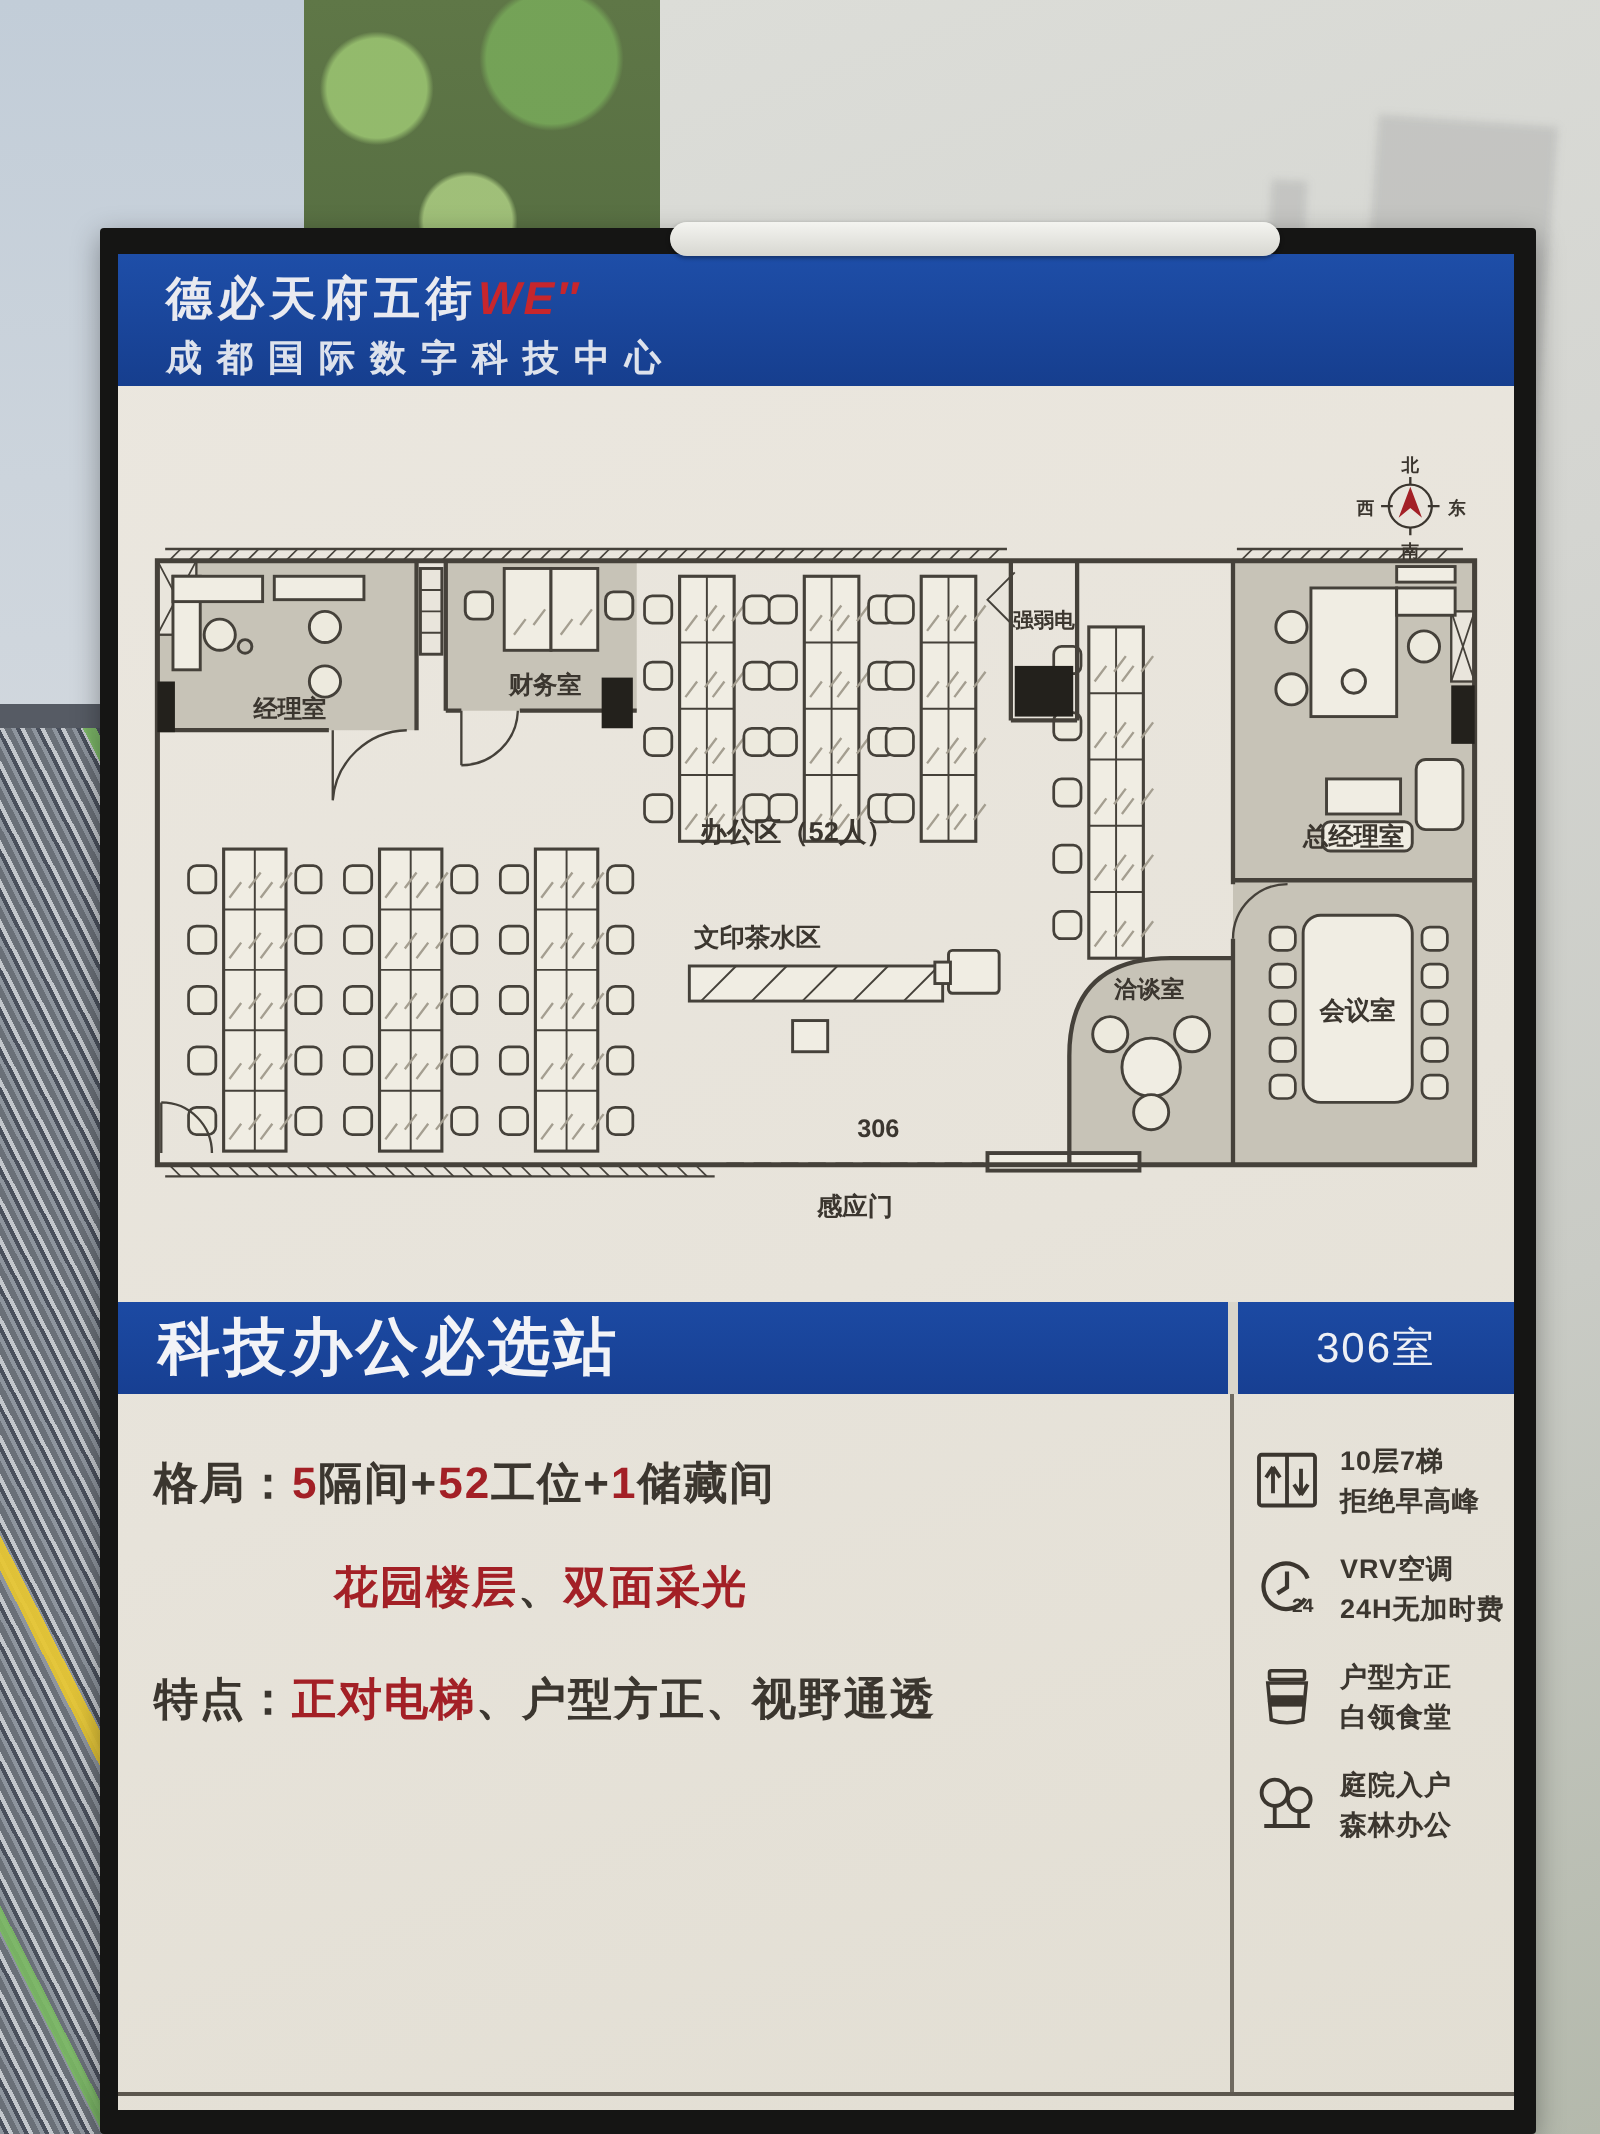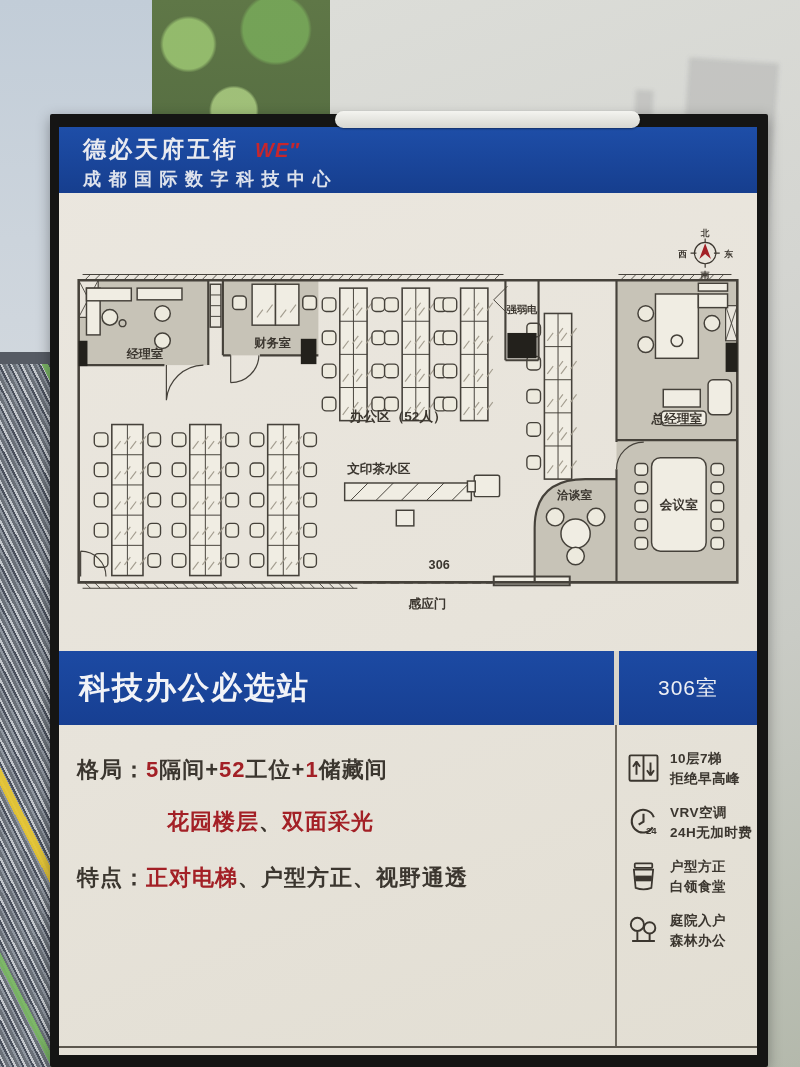--- a/index.html
+++ b/index.html
@@ -35,30 +35,30 @@
   
   #poster{left:50px;top:114px;width:718px;height:953px;background:#151514;border-radius:2px;
     padding:13px 11px 12px 9px;box-sizing:border-box;box-shadow:0 4px 14px rgba(0,0,0,.35)}
   #poster-clip{left:335px;top:111px;width:305px;height:17px;z-index:6;border-radius:9px;
     background:linear-gradient(#f4f4f0,#d7d7d1);box-shadow:0 1px 2px rgba(0,0,0,.4)}
   #poster-inner{width:100%;height:100%;display:flex;flex-direction:column;overflow:hidden;
     background:linear-gradient(160deg,#ebe7df 0%,#e7e3da 55%,#e2ded3 100%)}
 
   .brand-band{flex:none;height:66px;background:linear-gradient(180deg,#1e4ea8,#163e8e);
     padding:11px 0 0 24px;box-sizing:border-box}
-  .brand-row{display:flex;align-items:baseline;gap:16px;line-height:1}
+  .brand-row{display:flex;align-items:baseline;gap:0;line-height:1}
   .brand-name{color:#e9eaf0;font-size:23px;font-weight:bold;letter-spacing:3px}
-  .brand-mark{color:#c7262c;font-size:20px;font-weight:bold;font-style:italic;letter-spacing:1px}
+  .brand-mark{color:#c7262c;font-size:23px;font-weight:bold;font-style:italic;letter-spacing:1px}
   .brand-sub{color:#dde2ec;font-size:18px;letter-spacing:7.5px;margin-top:6px;font-weight:600}
 
   .plan-area{flex:none;height:458px;padding:8px 8px 0;box-sizing:border-box;display:flex;justify-content:center}
   .plan-area svg{width:100%;height:auto}
   svg text{font-family:"Liberation Sans","DejaVu Sans",sans-serif;fill:#3b362f;font-weight:700}
 
-  .title-bar{flex:none;height:74px;display:flex}
+  .title-bar{flex:none;height:46px;display:flex}
   .title-left{flex:1;background:linear-gradient(180deg,#1c4aa3,#173f92);color:#f2f3f7;
     font-size:31px;font-weight:bold;letter-spacing:2px;display:flex;align-items:center;padding-left:20px}
   .title-gap{width:5px;background:#d9d5ca}
   .title-right{width:138px;background:linear-gradient(180deg,#1c4aa3,#173f92);color:#eef0f5;
     font-size:21px;display:flex;align-items:center;justify-content:center;letter-spacing:1px}
 
   .details{flex:1;display:flex;border-bottom:2px solid #5c574e;margin-bottom:7px}
   .details-left{flex:1;padding:30px 0 0 18px}
   .detail-row{font-size:22px;color:#3b362f;font-weight:600;letter-spacing:1px;margin-bottom:26px;white-space:nowrap}
   .red{color:#a32026;font-weight:bold}

